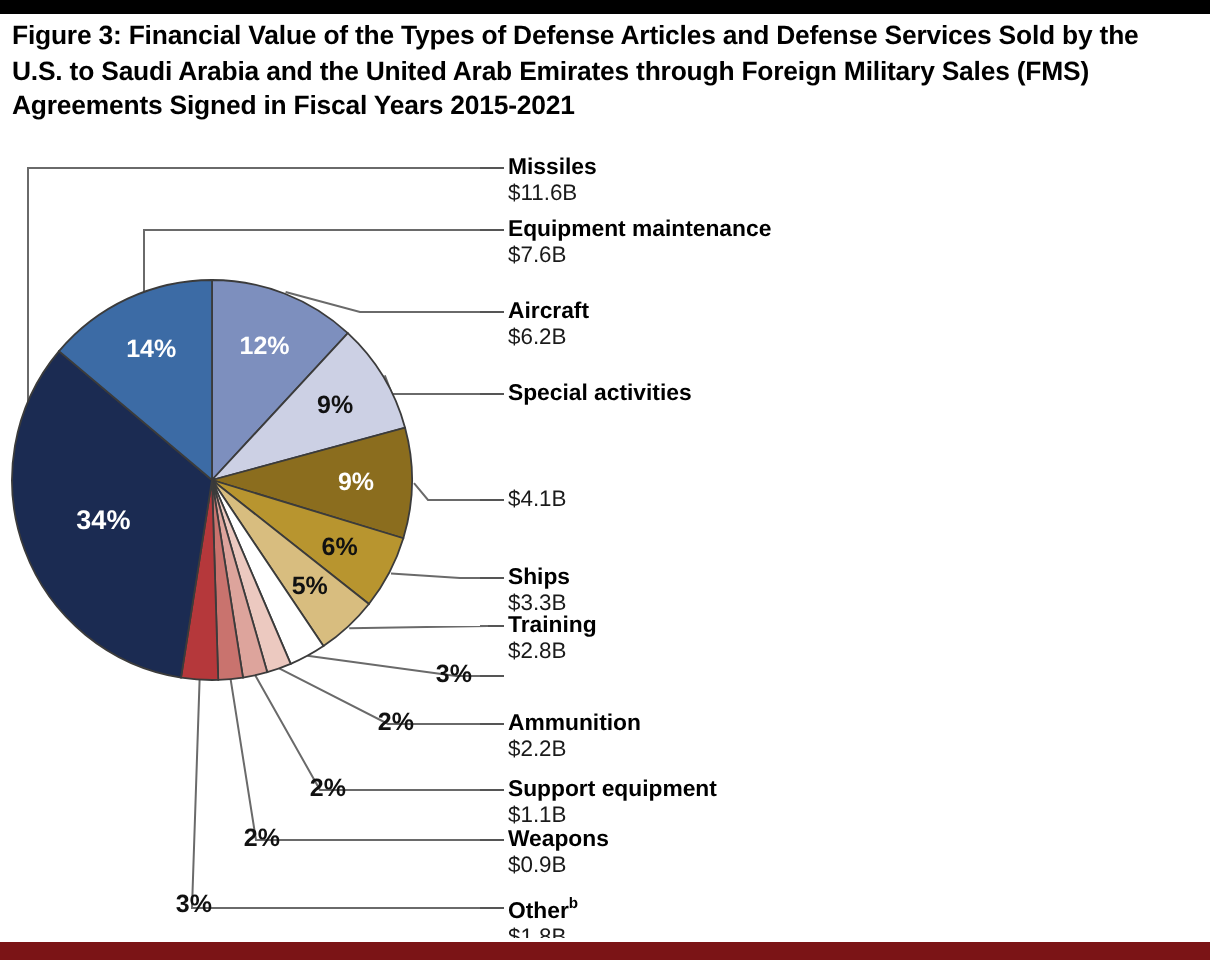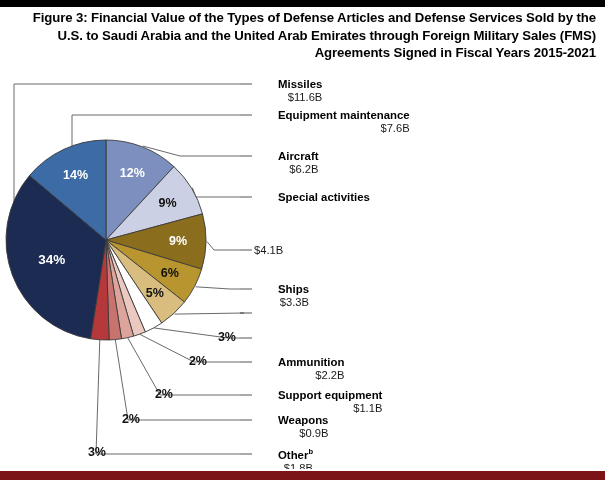--- a/index.html
+++ b/index.html
@@ -3,21 +3,21 @@
 <meta charset="utf-8">
 <style>
   html,body{margin:0;padding:0;}
   body{
     width:605px;height:480px;
     background:#ffffff;
     font-family:"Liberation Sans", sans-serif;
     overflow:hidden;
     position:relative;
   }
-  #figure-root{position:relative;width:605px;height:480px;background:#fff;text-align:right;}
+  #figure-root{position:relative;width:605px;height:480px;background:#fff;}
 
   
   .top-rule{position:absolute;left:0;top:0;width:605px;height:7px;background:#000000;}
   
   .bottom-rule{position:absolute;left:0;bottom:0;width:605px;height:9px;background:#7b1416;}
   .bottom-rule-inner{position:absolute;left:0;bottom:9px;width:605px;height:2px;background:#ffffff;}
 
   
   .title{
     position:absolute;left:6px;top:9px;width:590px;
@@ -28,21 +28,20 @@
   
   .chart-area{position:absolute;left:0;top:66px;width:605px;height:404px;}
   svg.chart-svg{display:block;}
 
   
   .labels{position:absolute;left:0;top:66px;width:605px;height:404px;pointer-events:none;}
   .lbl{position:absolute;left:254px;}
   .lbl .name{
     font-size:11.4px;font-weight:bold;color:#000;white-space:nowrap;
     line-height:1.18;
-    margin-left:24px;
   }
   .lbl .val{
     font-size:11.2px;font-weight:normal;color:#1a1a1a;white-space:nowrap;
     line-height:1.18;
   }
   .lbl .name sup{font-size:7.6px;vertical-align:super;font-weight:bold;}
 </style>
 </head>
 <body>
 
@@ -127,20 +126,24 @@
       <div class="lbl" style="top: 125px;">
         <div class="name">Special activities</div>
       </div>
       <div class="lbl" style="top: 178px;">
         <div class="val">$4.1B</div>
       </div>
       <div class="lbl" style="top: 217px;">
         <div class="name">Ships</div>
         <div class="val">$3.3B</div>
       </div>
+      <div class="lbl" style="top: 241px;">
+        <div class="name">Training</div>
+        <div class="val">$2.8B</div>
+      </div>
       <div class="lbl" style="top: 290px;">
         <div class="name">Ammunition</div>
         <div class="val">$2.2B</div>
       </div>
       <div class="lbl" style="top: 323px;">
         <div class="name">Support equipment</div>
         <div class="val">$1.1B</div>
       </div>
       <div class="lbl" style="top: 348px;">
         <div class="name">Weapons</div>

